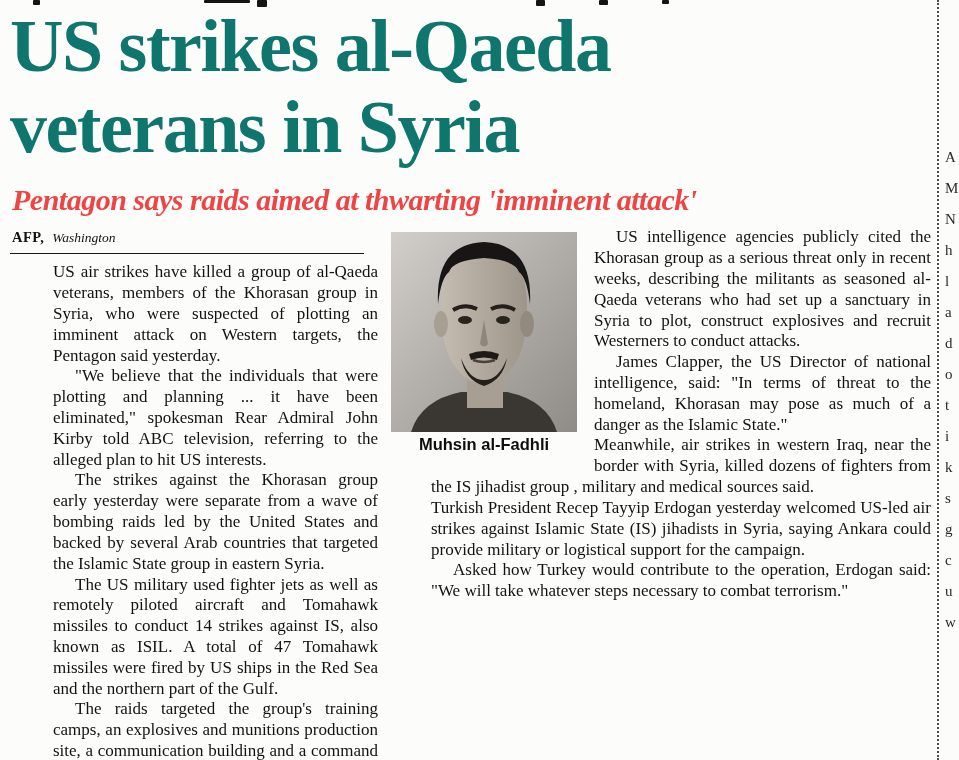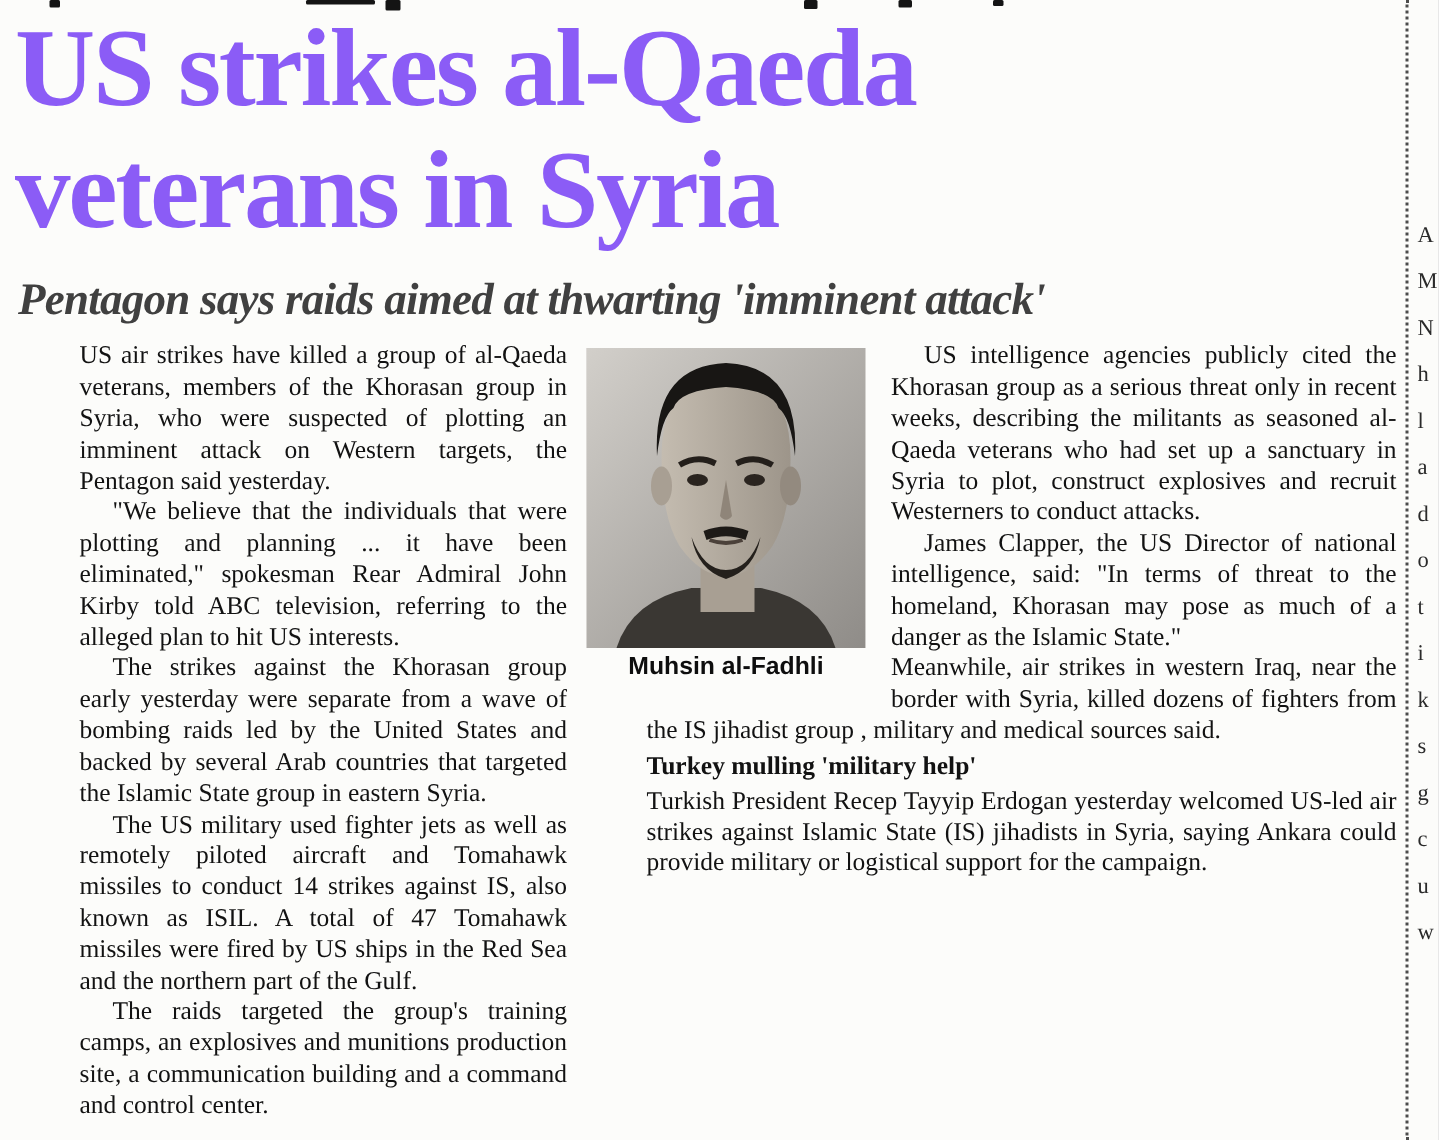--- a/index.html
+++ b/index.html
@@ -7,26 +7,26 @@
     position:relative;width:959px;height:760px;margin:0 auto;
     background:#fcfcfa;color:#121212;overflow:hidden;
     font-family:"Liberation Serif", serif;
   }
   .main{
     position:absolute;left:0;top:0;right:24px;
     padding:6px 4px 0 10px;box-sizing:border-box;
   }
   .headline{
     margin:0;font-weight:bold;font-size:74px;line-height:1.09;
-    letter-spacing:-1.5px;color:#8b5cf6;
+    letter-spacing:-1.5px;color:#0f766e;
     font-family:"Liberation Serif", serif;
   }
   .subhead{
     margin:16px 0 10px 2px;font-style:italic;font-weight:bold;
-    font-size:30px;color:#404040;letter-spacing:-0.5px;
+    font-size:30px;color:#ef4444;letter-spacing:-0.5px;
   }
   .body-row{display:flex;gap:10px;}
   .col-left{flex:0 0 368px;width:368px;}
   .byline{
     width:352px;border-bottom:1.5px solid #171717;
     padding:2px 0 7px 2px;margin-bottom:8px;font-size:15px;
   }
   .byline .agency{font-weight:bold;letter-spacing:.5px;font-size:14.5px;}
   .byline .location{font-style:italic;font-size:13.5px;margin-left:4px;}
   .body-text p{
@@ -74,20 +74,24 @@
     <h1 class="headline">
       <span>US strikes al-Qaeda</span><br>
       <span>veterans in Syria</span>
     </h1>
 
     <h2 class="subhead">Pentagon says raids aimed at thwarting 'imminent attack'</h2>
 
     <div class="body-row">
 
       <div class="col-left body-text">
+        <div class="byline">
+          <span class="agency">AFP,</span>
+          <span class="location">Washington</span>
+        </div>
         <p>US air strikes have killed a group of al-Qaeda veterans, members of the Khorasan group in Syria, who were suspected of plotting an imminent attack on Western targets, the Pentagon said yesterday.</p>
         <p class="indent">"We believe that the individuals that were plotting and planning ... it have been eliminated," spokesman Rear Admiral John Kirby told ABC television, referring to the alleged plan to hit US interests.</p>
         <p class="indent">The strikes against the Khorasan group early yesterday were separate from a wave of bombing raids led by the United States and backed by several Arab countries that targeted the Islamic State group in eastern Syria.</p>
         <p class="indent">The US military used fighter jets as well as remotely piloted aircraft and Tomahawk missiles to conduct 14 strikes against IS, also known as ISIL. A total of 47 Tomahawk missiles were fired by US ships in the Red Sea and the northern part of the Gulf.</p>
         <p class="indent">The raids targeted the group's training camps, an explosives and munitions production site, a communication building and a command and control center.</p>
       </div>
 
       <div class="col-right body-text">
 
         <figure class="photo">
@@ -127,22 +131,22 @@
             <path d="M70 126 Q78 148 93 148 Q108 148 116 126 Q112 148 93 154 Q74 148 70 126 Z" fill="#24201c"></path>
 
             <path d="M82 128 Q93 132 104 128" stroke="#4b413a" stroke-width="2.5" fill="none"></path>
           </svg>
           <figcaption>Muhsin al-Fadhli</figcaption>
         </figure>
 
         <p class="indent">US intelligence agencies publicly cited the Khorasan group as a serious threat only in recent weeks, describing the militants as seasoned al-Qaeda veterans who had set up a sanctuary in Syria to plot, construct explosives and recruit Westerners to conduct attacks.</p>
         <p class="indent">James Clapper, the US Director of national intelligence, said: "In terms of threat to the homeland, Khorasan may pose as much of a danger as the Islamic State."</p>
         <p>Meanwhile, air strikes in western Iraq, near the border with Syria, killed dozens of fighters from the IS jihadist group , military and medical sources said.</p>
-        <p class="inline-subhead">Turkey mulling 'military help'</p>
         <p>Turkish President Recep Tayyip Erdogan yesterday welcomed US-led air strikes against Islamic State (IS) jihadists in Syria, saying Ankara could provide military or logistical support for the campaign.</p>
+        <p class="indent">Asked how Turkey would contribute to the operation, Erdogan said: "We will take whatever steps necessary to combat terrorism."</p>
       </div>
 
     </div>
   </div>
 
   <div class="edge-strip">
     <span>A</span>
     <span>M</span>
     <span>N</span>
     <span>h</span>

